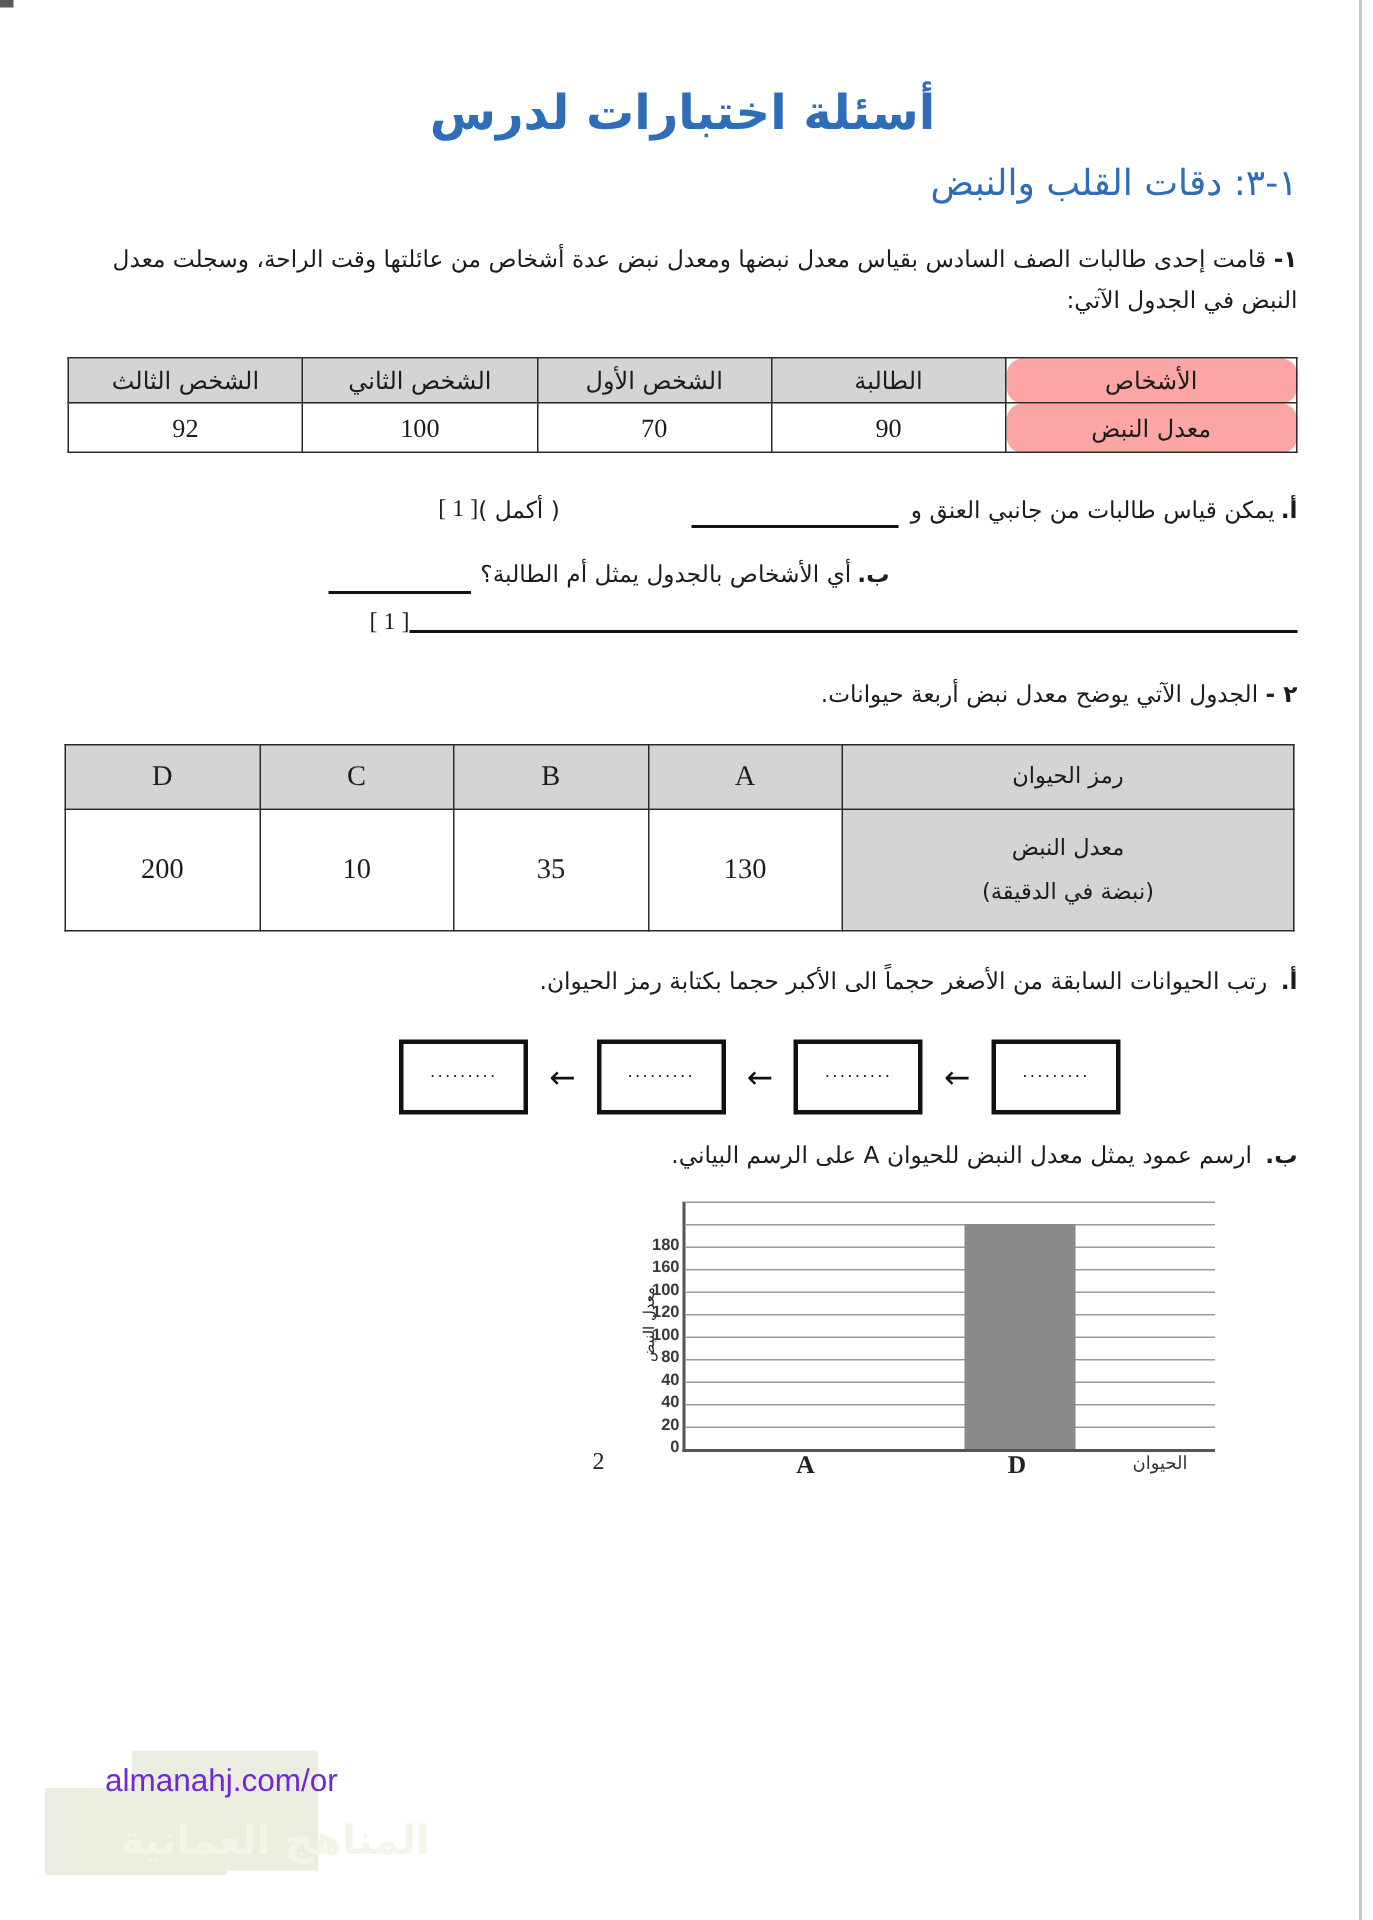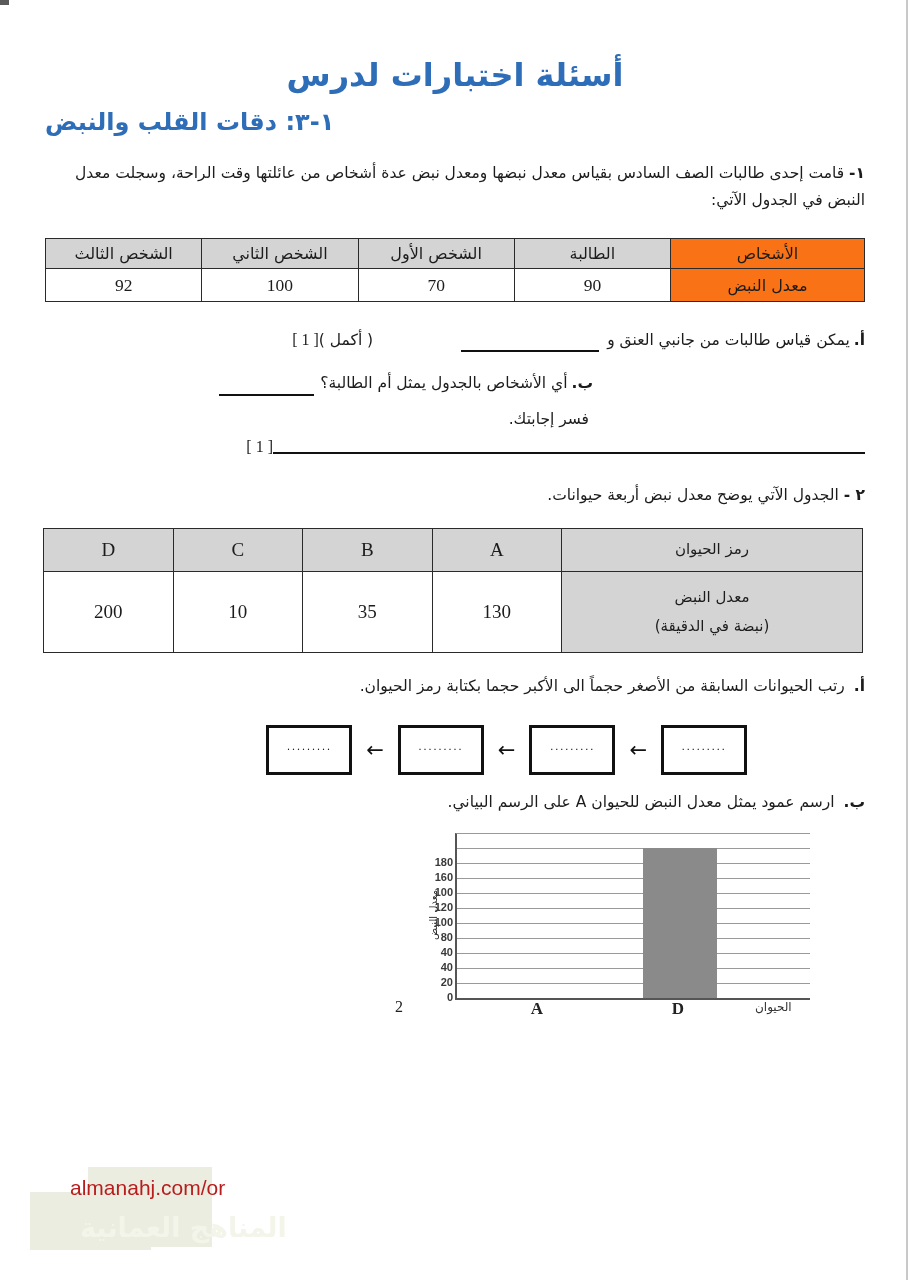--- a/index.html
+++ b/index.html
@@ -3,28 +3,28 @@
 <meta charset="utf-8">
 <style>
   html,body{margin:0;padding:0;background:#fff;}
   .page{
     position:relative; width:915px; height:1280px; background:#fff; overflow:hidden;
     direction:rtl; font-family:"DejaVu Sans", sans-serif; color:#1c1c1c;
     padding:0; box-sizing:border-box;
   }
   .content{padding:0 50px 0 45px;}
   .page-title{margin-top:56px; text-align:center; font-size:32px; font-weight:bold; color:#2e6db7;}
-  .page-subtitle{margin-top:14px; text-align:left; font-size:24px; font-weight:bold; color:#2e6db7;}
+  .page-subtitle{margin-top:14px; text-align:right; font-size:24px; font-weight:normal; color:#2e6db7;}
   .q-text{margin-top:24px; font-size:15.5px; line-height:1.75; text-align:right;}
   .q-num{font-weight:bold;}
   
   table.data-table{border-collapse:collapse; margin-top:24px; width:100%; table-layout:fixed;}
   table.data-table td{border:1.6px solid #2a2a2a; text-align:center; vertical-align:middle; padding:1px 4px;}
   .t1 td{font-size:16px; height:27px;}
-  .t1 .lbl{background:#f97316; width:185px;}
+  .t1 .lbl{background:#fca5a5; width:185px;border-radius:11px;}
   .t1 .hdr{background:#d4d4d4;}
   .t1 .val{font-family:"Liberation Serif", serif; font-size:17.5px; height:30px;}
   .t2{width:762px; margin-right:2px;}
   .t2 td{font-size:16px;}
   .t2 .hdr{background:#d4d4d4; height:40px; font-family:"Liberation Serif", serif; font-size:19px;}
   .t2 .lbl{background:#d4d4d4; width:292px; font-family:"DejaVu Sans", sans-serif; font-size:15px; line-height:1.9;}
   .t2 .val{font-family:"Liberation Serif", serif; font-size:19px; height:78px;}
   
   .qpart{display:flex; align-items:flex-end; font-size:15.5px; line-height:1.5;}
   .part-a{margin-top:26px;}
@@ -63,21 +63,21 @@
   .xtick-a{left:130px;} .xtick-d{left:271px;}
   .chart-xlabel{position:absolute; left:360px; top:174px; width:58px; text-align:left;
     font-size:12px; color:#333; direction:rtl;}
   .chart-pagenum{position:absolute; left:0; top:172px; font-family:"Liberation Serif", serif; font-size:16px; color:#222;}
   
   .page-edge{position:absolute; left:906px; top:0; width:2px; height:1280px; background:#c9c9c9;}
   .corner-mark{position:absolute; left:0; top:0; width:9px; height:5px; background:#5a5a5a;}
   .wm-block1{position:absolute; left:88px; top:1167px; width:124px; height:50px; background:#ebede0;}
   .wm-block2{position:absolute; left:30px; top:1192px; width:121px; height:58px; background:#ebede0;}
   .wm-block3{position:absolute; left:150px; top:1215px; width:62px; height:32px; background:#ebede0;}
-  .wm-url{position:absolute; left:70px; top:1176px; direction:ltr; font-size:21px; color:#b91c1c;
+  .wm-url{position:absolute; left:70px; top:1176px; direction:ltr; font-size:21px; color:#6d28d9;
     font-family:"Liberation Sans", sans-serif;}
   .wm-arabic{position:absolute; left:80px; top:1212px; font-size:27px; font-weight:bold; color:#f4f5ea; direction:rtl;}
 </style>
 </head>
 <body>
 
 <div class="page">
   <div class="content">
 
     <div class="page-title">أسئلة اختبارات لدرس</div>
@@ -111,21 +111,20 @@
       <span class="hint">( أكمل )</span>
       <span class="mark">[ 1 ]</span>
     </div>
 
     <div class="qpart part-b">
       <span class="plabel">ب.</span>
       <span>أي الأشخاص بالجدول يمثل أم الطالبة؟</span>
       <span class="blank blank-b"></span>
     </div>
 
-    <div class="explain-line">فسر إجابتك.</div>
 
     <div class="mark-row">
       <span class="blank-long"></span>
       <span class="mark">[ 1 ]</span>
     </div>
 
     <p class="q2-head"><span class="q-num">٢ -</span> <span>الجدول الآتي يوضح معدل نبض أربعة حيوانات.</span></p>
 
     <table class="data-table t2">
       <tbody>

